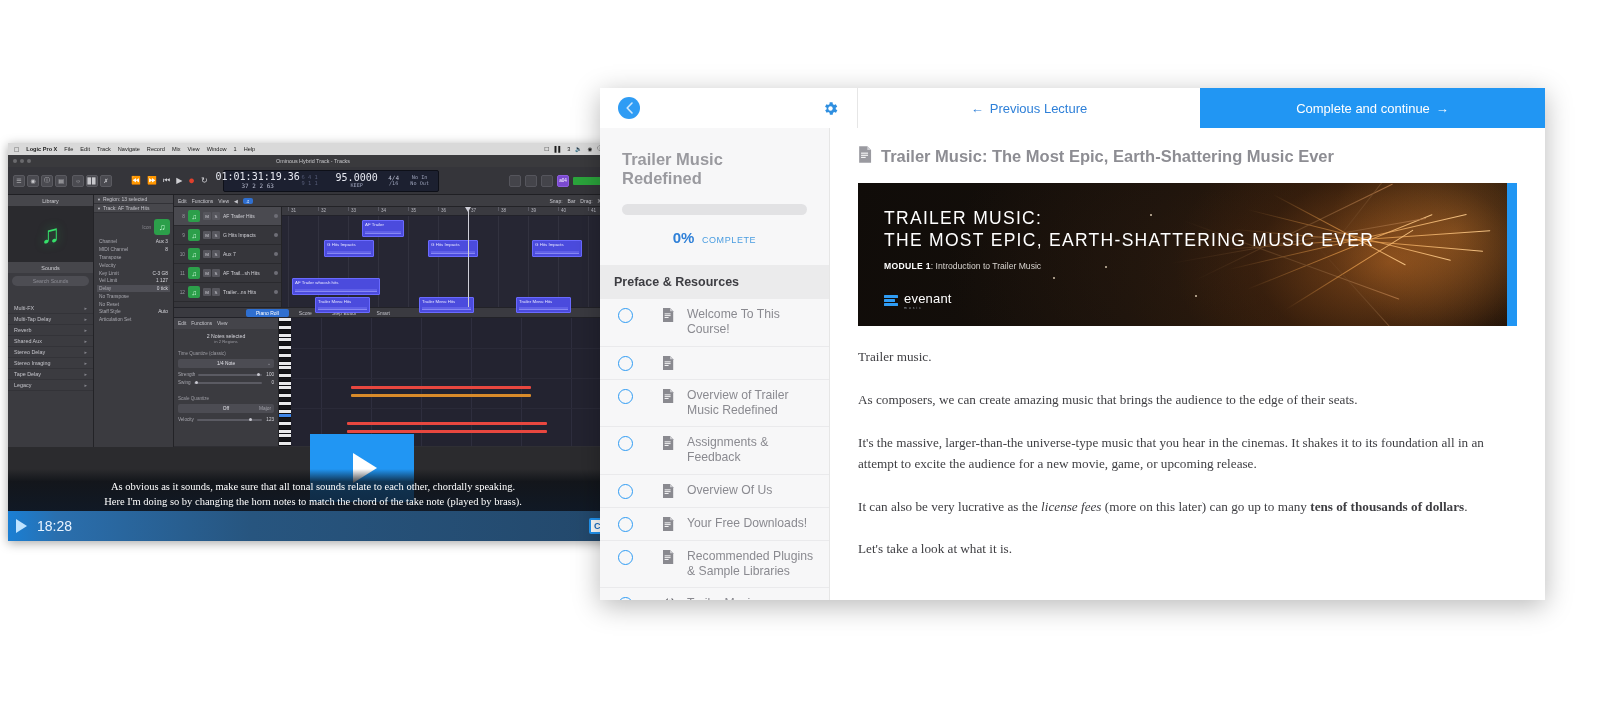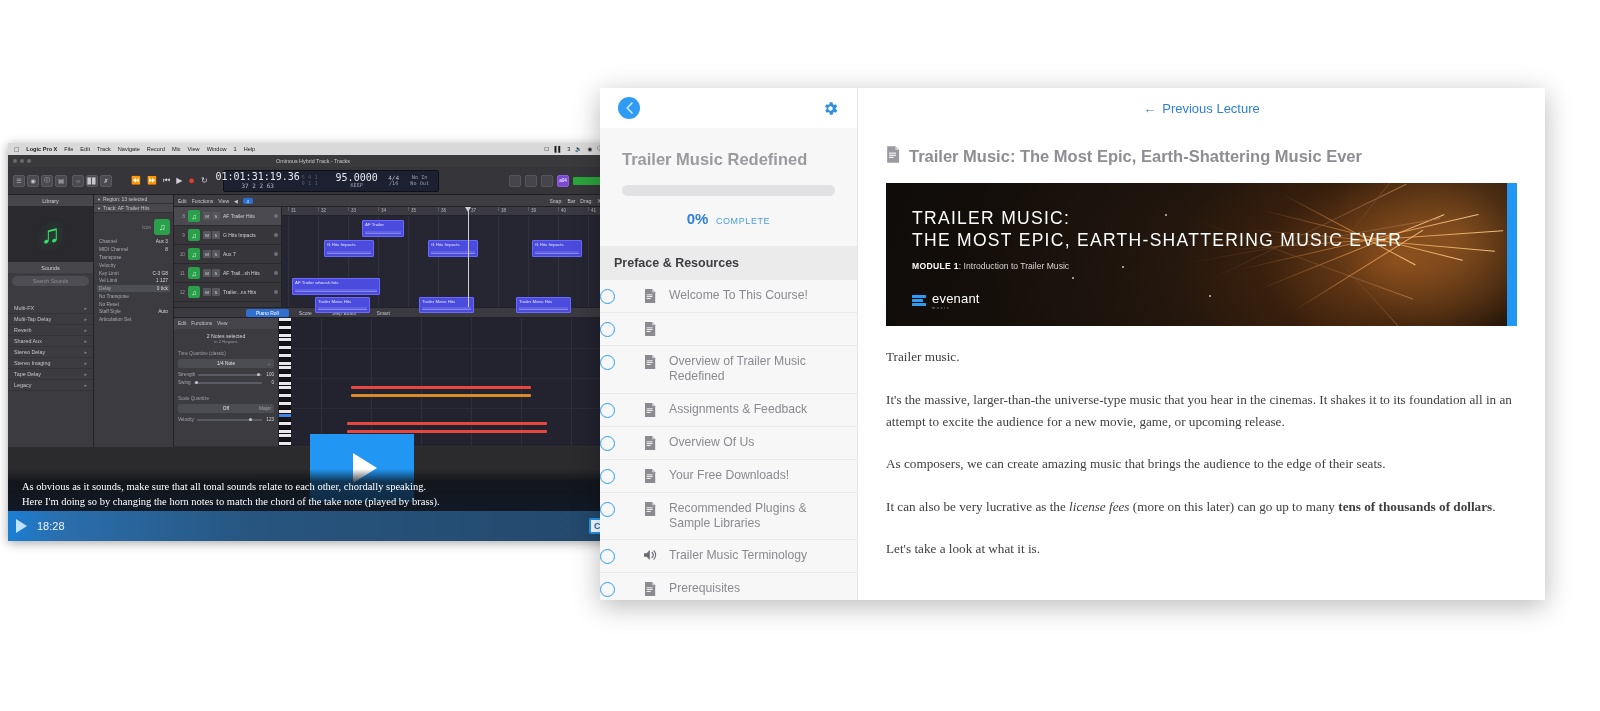--- a/index.html
+++ b/index.html
@@ -176,29 +176,29 @@
   }
 
   
   .cap-wrap {
     position:absolute; left:0; right:0; bottom: 30px; height: 42px;
     background: linear-gradient(to bottom, rgba(10,14,20,0) 0%, rgba(10,14,20,.72) 30%, rgba(12,22,36,.86) 100%);
     display:flex; flex-direction:column; justify-content:flex-end;
     padding: 0 14px 2px 14px;
   }
   .cap-line { color:#fff; font-size:10.5px; line-height: 15px; white-space: nowrap; overflow:hidden;
-              font-family:"Liberation Serif", serif; }
+              font-family:"Liberation Serif", serif;text-align:center; }
   .player-bar {
     position:absolute; left:0; right:0; bottom:0; height:30px;
     background: linear-gradient(to right, #1a7fd4 0%, #2a6fae 8%, #27557f 40%, #23486b 100%);
     display:flex; align-items:center; gap:10px; padding: 0 8px;
   }
   .player-bar .play-t { width:0;height:0;border-left:11px solid #bfe3ff;
                         border-top:7px solid transparent;border-bottom:7px solid transparent; }
-  .player-bar .time { color:#eaf4ff; font-size:11px; font-family:"Liberation Sans", sans-serif; }
+  .player-bar .time { color:#eaf4ff; font-size:14px; font-family:"Liberation Sans", sans-serif; }
   .player-bar .spacer { flex:1; }
   .cc-badge { background:#fff; color:#1a6fc4; font-weight:bold; font-size:9px;
               border:2px solid #2196f3; border-radius:2px; padding:1px 3px; margin-right:-2px; }
 
   
   #panel {
     position:absolute; left: 600px; top: 88px; width: 945px; height: 512px;
     background:#fff; box-shadow: 0 6px 26px rgba(0,0,0,.28);
     display:flex; flex-direction:column; overflow:hidden;
   }
@@ -209,31 +209,31 @@
                  display:flex; align-items:center; justify-content:center; }
   .back-circle svg { display:block; }
   .gear { width: 18px; height: 18px; display:flex; align-items:center; justify-content:center; }
   .pt-right { flex:1; display:flex; }
   .prev-btn { flex:1; display:flex; align-items:center; justify-content:center;
               color:#2f80d8; font-size:13px; gap:6px; background:#fff; }
   .next-btn { width: 345px; display:flex; align-items:center; justify-content:center;
               background:#2196f3; color:#fff; font-size:13px; gap:6px; }
 
   .panel-body { flex:1; display:flex; min-height:0; }
-  .side { width: 258px; background:#f7f7f8; border-right:1px solid #e6e6e6;
+  .side { width: 230px; background:#f7f7f8; border-right:1px solid #e6e6e6;
           display:flex; flex-direction:column; }
   .course-head { padding: 22px 22px 18px 22px; }
   .course-title { color:#9a9a9f; font-size:16.5px; font-weight:bold; margin-bottom: 16px; }
   .prog-track { height: 11px; border-radius: 6px; background:#e2e2e4; }
   .prog-text { text-align:center; margin-top: 14px; }
   .prog-text .pct { color:#2f80d8; font-size:15px; font-weight:bold; }
   .prog-text .cw { color:#4a9de0; font-size:9px; letter-spacing:.6px; margin-left:3px; }
   .sec-head { background:#ebebec; padding: 10px 14px; font-size:12.5px; font-weight:bold; color:#3d3d42; }
   .lessons { flex:1; overflow:hidden; }
-  .lesson { display:flex; align-items:flex-start; gap:6px; padding: 8px 10px 8px 0;
+  .lesson { display:flex; align-items:flex-start; gap:6px; padding: 8px 10px 8px 18px;
             border-bottom:1px solid #eaeaec; min-height: 31px; }
   .lesson .ring { width:15px; height:15px; border-radius:50%; border:1.6px solid #2f9cf4;
                   flex-shrink:0; margin-top:1px; }
   .lesson .licon { width: 26px; flex-shrink:0; display:flex; justify-content:center;
                    margin-left: 16px; margin-top:1px; }
   .lesson .ltext { font-size:12.2px; color:#8a8a90; line-height:1.25; }
 
   .content { flex:1; background:#fff; padding: 18px 28px 0 28px; overflow:hidden; }
   .lec-title { display:flex; align-items:center; gap:9px; margin-bottom: 16px; }
   .lec-title .t { font-size:16.5px; font-weight:bold; color:#8d8d93; }
@@ -728,20 +728,24 @@
             <path fill="#2f8fe0" d="M19.4 13a7.9 7.9 0 0 0 0-2l2.1-1.6-2-3.5-2.5 1a7.7 7.7 0 0 0-1.7-1l-.4-2.6h-4l-.4 2.6c-.6.2-1.2.6-1.7 1l-2.5-1-2 3.5L6.6 11a7.9 7.9 0 0 0 0 2l-2.1 1.6 2 3.5 2.5-1c.5.4 1.1.8 1.7 1l.4 2.6h4l.4-2.6c.6-.2 1.2-.6 1.7-1l2.5 1 2-3.5L19.4 13z"></path>
             <circle cx="12" cy="12" r="3.1" fill="#ffffff"></circle>
           </svg>
         </span>
       </div>
       <div class="pt-right">
         <div class="prev-btn">
           <span>←</span>
           <span>Previous Lecture</span>
         </div>
+        <div class="next-btn">
+          <span>Complete and continue</span>
+          <span>→</span>
+        </div>
       </div>
     </div>
 
     <div class="panel-body">
 
       <div class="side">
         <div class="course-head">
           <div class="course-title">Trailer Music Redefined</div>
           <div class="prog-track"></div>
           <div class="prog-text">
@@ -947,22 +951,22 @@
                 <span>evenant</span>
                 <s>music</s>
               </span>
             </div>
           </div>
           <div class="banner-accent"></div>
         </div>
 
         <div class="prose">
           <p class="lede">Trailer music.</p>
+          <p>As composers, we can create amazing music that brings the audience to the edge of their seats.</p>
           <p>It's the massive, larger-than-the universe-type music that you hear in the cinemas. It shakes it to its foundation all in an attempt to excite the audience for a new movie, game, or upcoming release.</p>
-          <p>As composers, we can create amazing music that brings the audience to the edge of their seats.</p>
           <p>
             <span>It can also be very lucrative as the </span><em>license fees</em><span> (more on this later) can go up to many </span><strong>tens of thousands of dollars</strong><span>.</span>
           </p>
           <p>Let's take a look at what it is.</p>
         </div>
       </div>
     </div>
   </div>
 
 </div>

